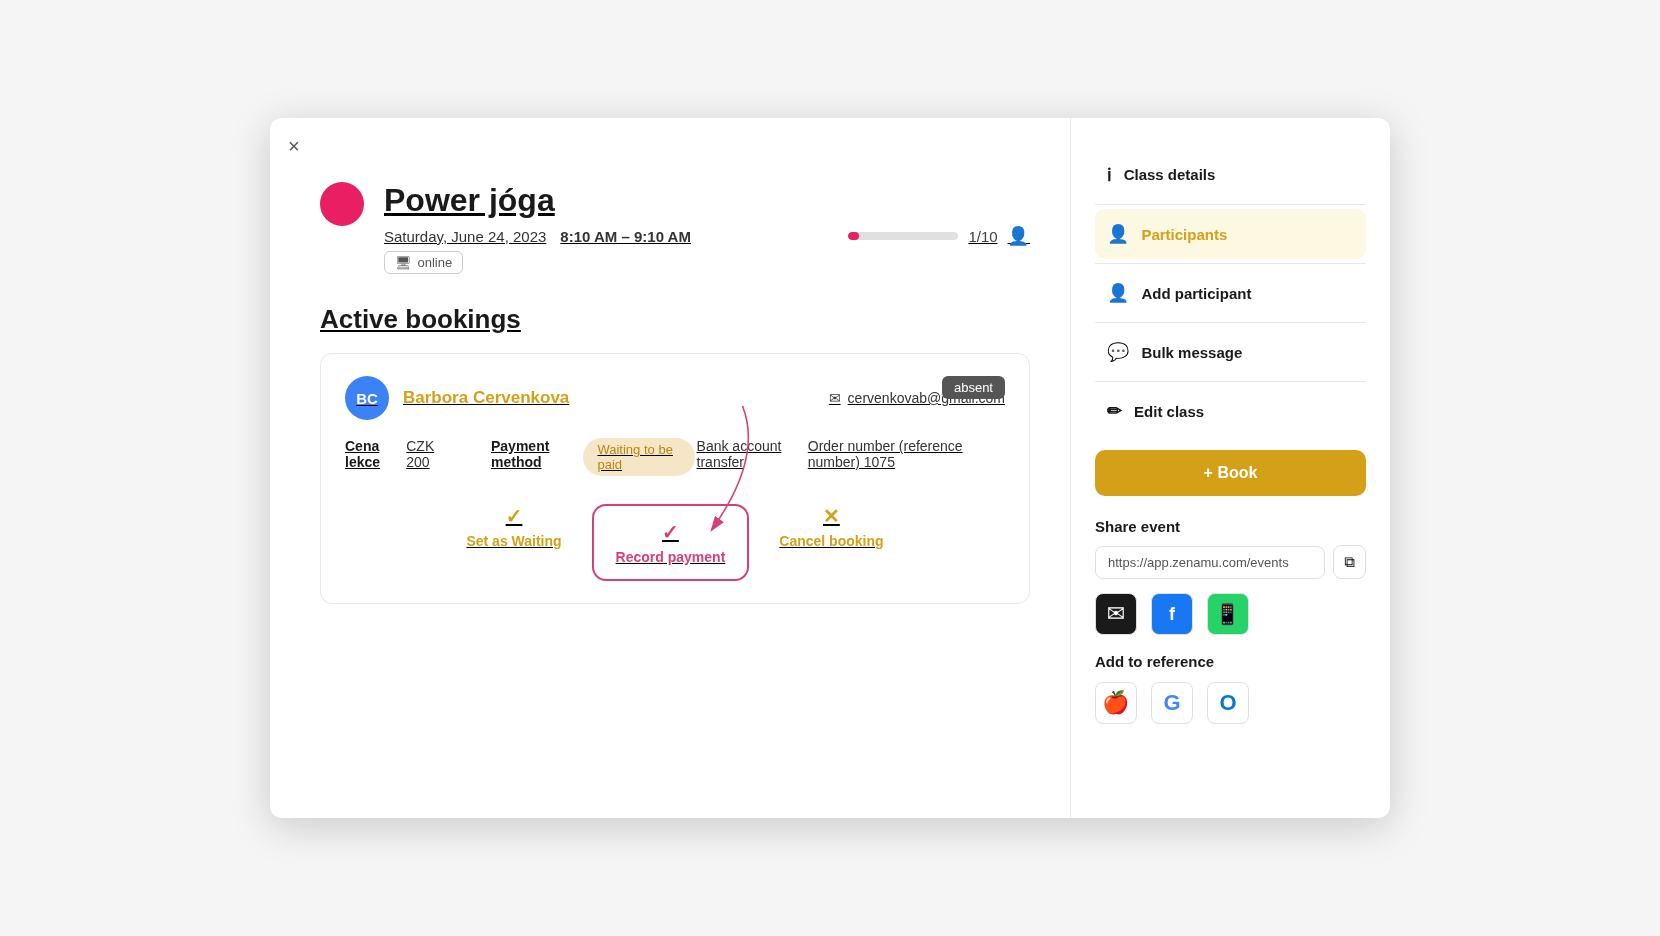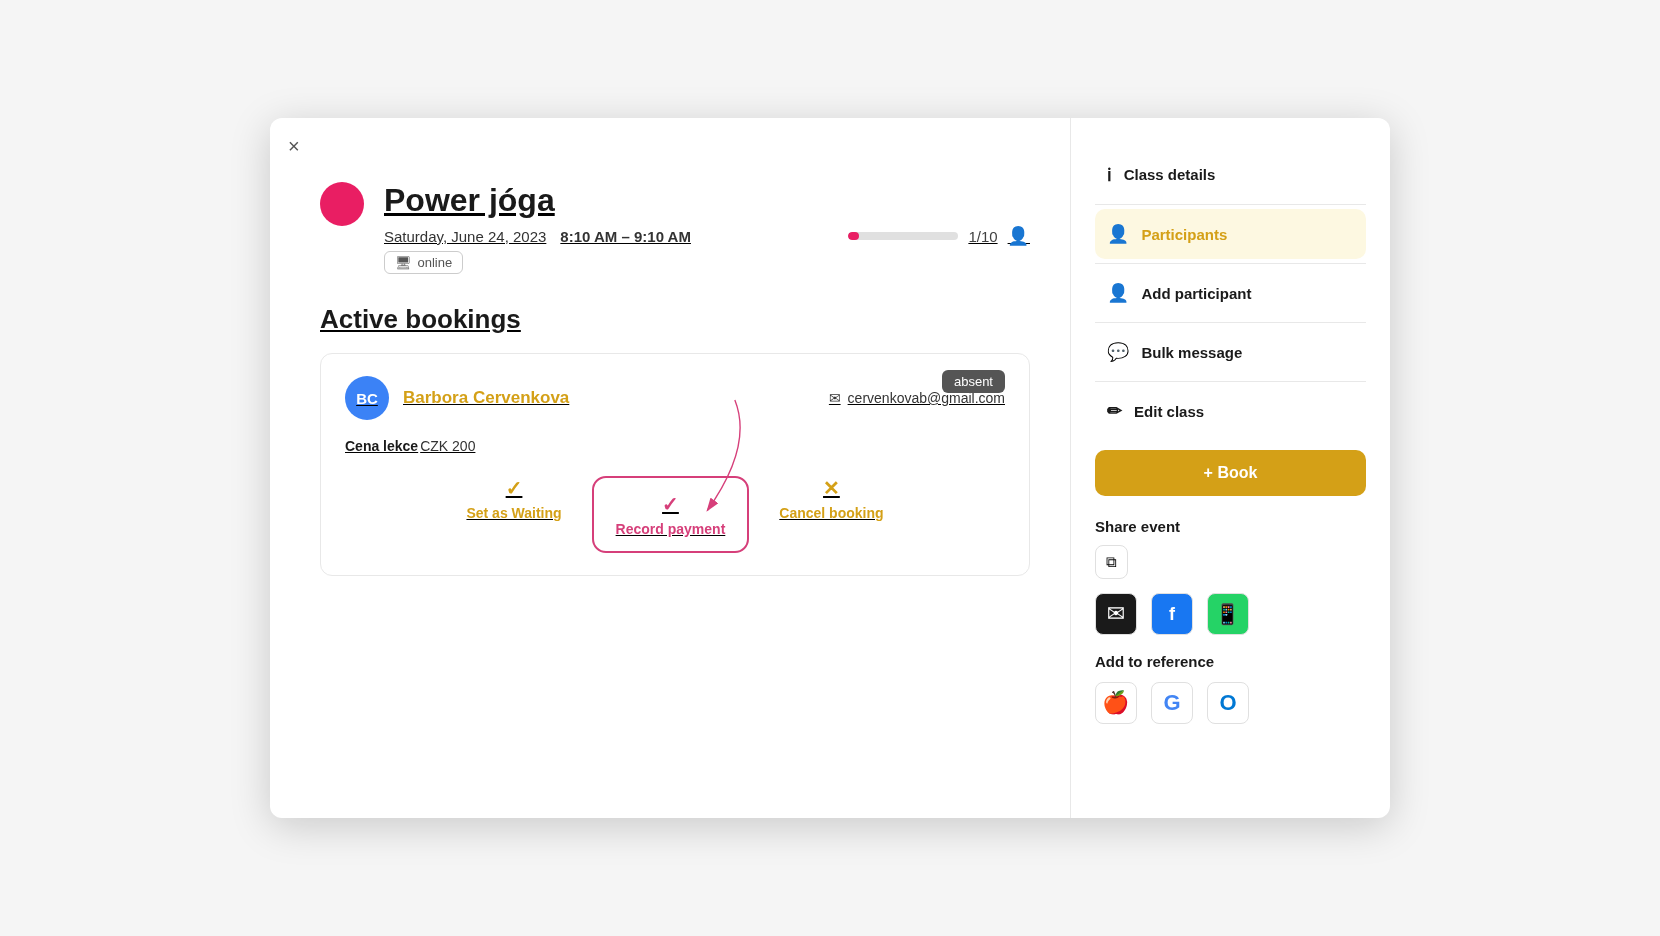--- a/index.html
+++ b/index.html
@@ -137,21 +137,21 @@
       color: #333;
     }
     .absent-badge {
       background: #555;
       color: white;
       font-size: 13px;
       border-radius: 6px;
       padding: 4px 12px;
       position: absolute;
       right: 24px;
-      top: 16px;
+      top: 22px;
     }
     .booking-details {
       display: flex;
       gap: 40px;
       align-items: flex-start;
     }
     .detail-col {
       display: flex;
       flex-direction: row;
       gap: 2px;
@@ -401,20 +401,26 @@
           <span>✉</span>
           <span>cervenkovab@gmail.com</span>
         </div>
       </div>
 
       <div class="booking-details">
         <div class="detail-col">
           <span class="detail-label">Cena lekce</span>
           <span class="detail-value">CZK 200</span>
         </div>
+        <div class="detail-col">
+          <span class="detail-label">Payment method</span>
+          <span class="payment-badge">Waiting to be paid</span>
+          <span class="detail-value">Bank account transfer</span>
+          <span class="detail-value">Order number (reference number) 1075</span>
+        </div>
       </div>
 
       <div class="action-buttons">
         <button class="action-btn">
           <span class="icon-wrap">✓</span>
           <span>Set as Waiting</span>
         </button>
 
         <button class="action-btn highlighted">
           <span class="icon-wrap">✓</span>
@@ -467,20 +473,21 @@
     <div class="sidebar-item">
       <span class="s-icon">✏</span>
       <span>Edit class</span>
     </div>
 
     <button class="book-btn">+ Book</button>
 
     <div class="share-section">
       <div class="share-title">Share event</div>
       <div class="share-url-row">
+        <div class="share-url">https://app.zenamu.com/events</div>
         <button class="copy-btn">⧉</button>
       </div>
       <div class="social-icons">
         <div class="social-icon email-icon">✉</div>
         <div class="social-icon fb-icon" style="font-weight:900;font-size:18px;">f</div>
         <div class="social-icon wa-icon" style="font-size:20px;">📱</div>
       </div>
     </div>
 
     <div class="calendar-title">Add to reference</div>

